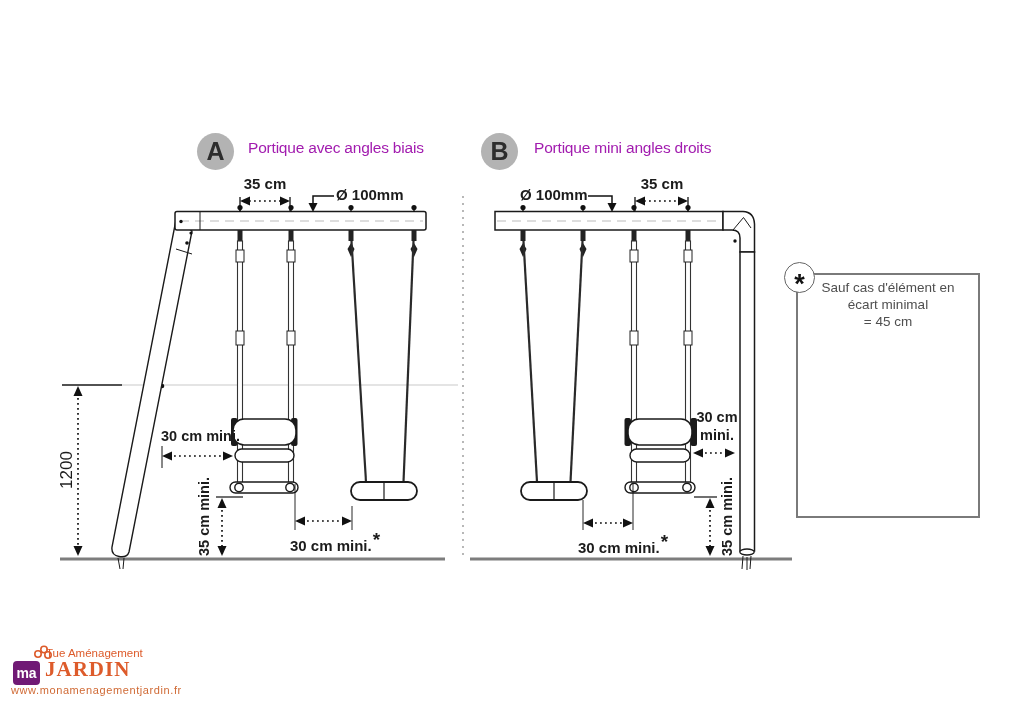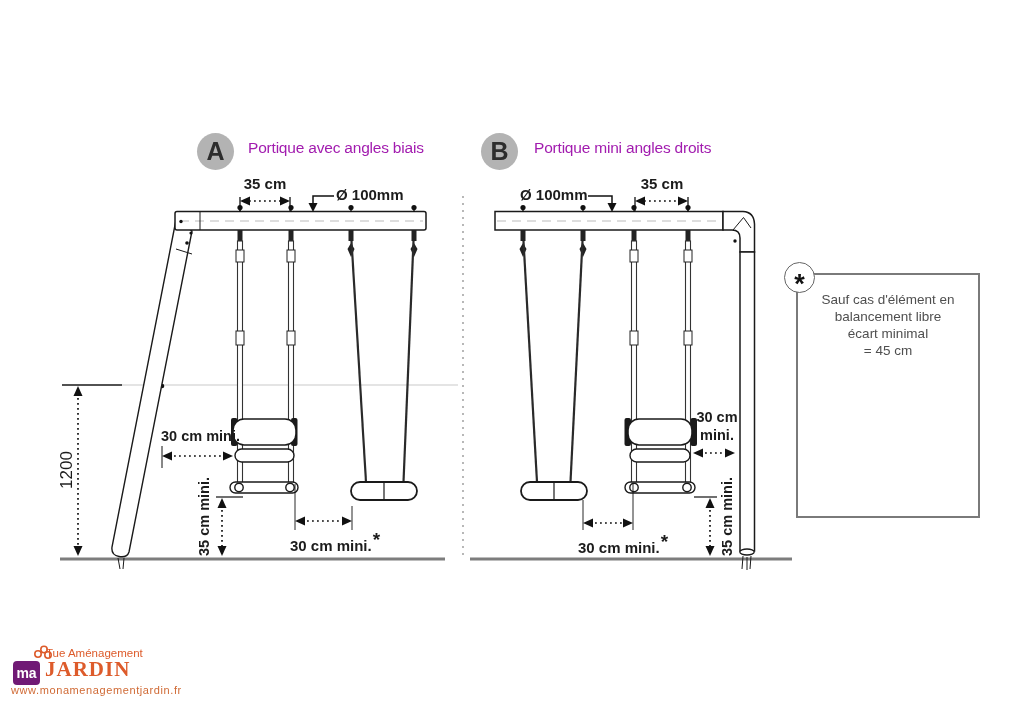--- a/index.html
+++ b/index.html
@@ -21,21 +21,21 @@
     position:absolute;color:#1c1c1c;font-weight:bold;font-size:15px;white-space:nowrap;
   }
   .dim.small{font-size:14.5px;}
   .dim.center{text-align:center;}
   .rot{transform:rotate(-90deg);transform-origin:center center;text-align:center;}
   .dim .star{font-size:19px;position:relative;top:-5px;margin-left:1px;}
   
   .note-box{
     position:absolute;left:796px;top:273px;width:184px;height:245px;
     border:2px solid #7a7a7a;background:#fff;box-sizing:border-box;
-    padding-top:16px;
+    padding-top:4px;
   }
   .note-line{
     text-align:center;font-size:13.5px;color:#4f4f4f;line-height:17px;
   }
   .note-marker{
     position:absolute;left:784px;top:262px;width:31px;height:31px;border-radius:50%;
     background:#fff;border:1.5px solid #666;box-sizing:border-box;
     text-align:center;font-size:27px;line-height:42px;color:#111;font-weight:bold;
   }
   
@@ -263,21 +263,20 @@
 
   <div class="dim" style="left:520px;top:186px;">Ø 100mm</div>
   <div class="dim center" style="left:633px;top:175px;width:58px;">35 cm</div>
   <div class="dim small center" style="left:692px;top:409px;width:50px;">30 cm</div>
   <div class="dim small center" style="left:692px;top:427px;width:50px;">mini.</div>
   <div class="dim small rot" style="left:685px;top:508px;width:84px;height:17px;">35 cm mini.</div>
   <div class="dim center" style="left:577px;top:536px;width:92px;"><span>30 cm mini.</span><span class="star">*</span></div>
 
   <div class="note-box">
     <div class="note-line">Sauf cas d'élément en</div>
-    <div class="note-line">balancement libre</div>
     <div class="note-line">écart minimal</div>
     <div class="note-line">= 45 cm</div>
   </div>
   <div class="note-marker">*</div>
 
   <div class="logo">
     <div class="logo-mark">ma</div>
     <svg class="logo-flower" width="22" height="16" viewBox="0 0 22 16">
       <circle cx="6" cy="9" r="3.2" fill="none" stroke="#dd5b2b" stroke-width="1.6"></circle>
       <circle cx="12" cy="4.5" r="3.2" fill="none" stroke="#dd5b2b" stroke-width="1.6"></circle>

